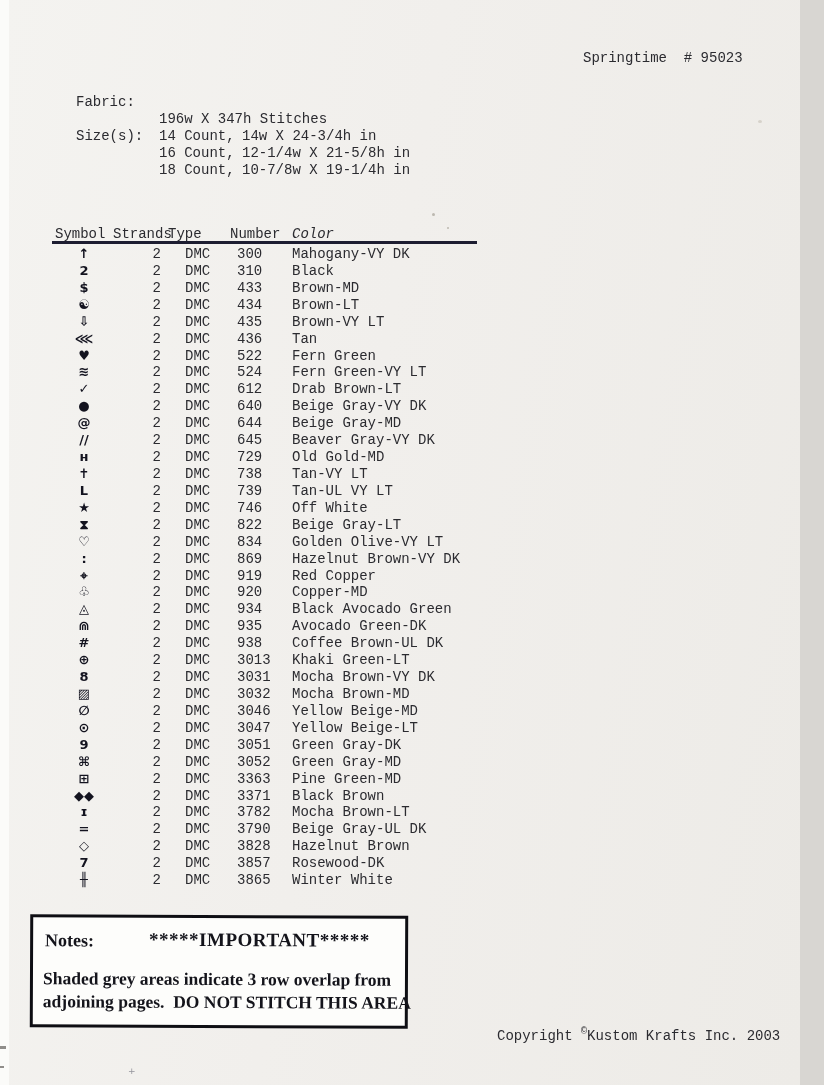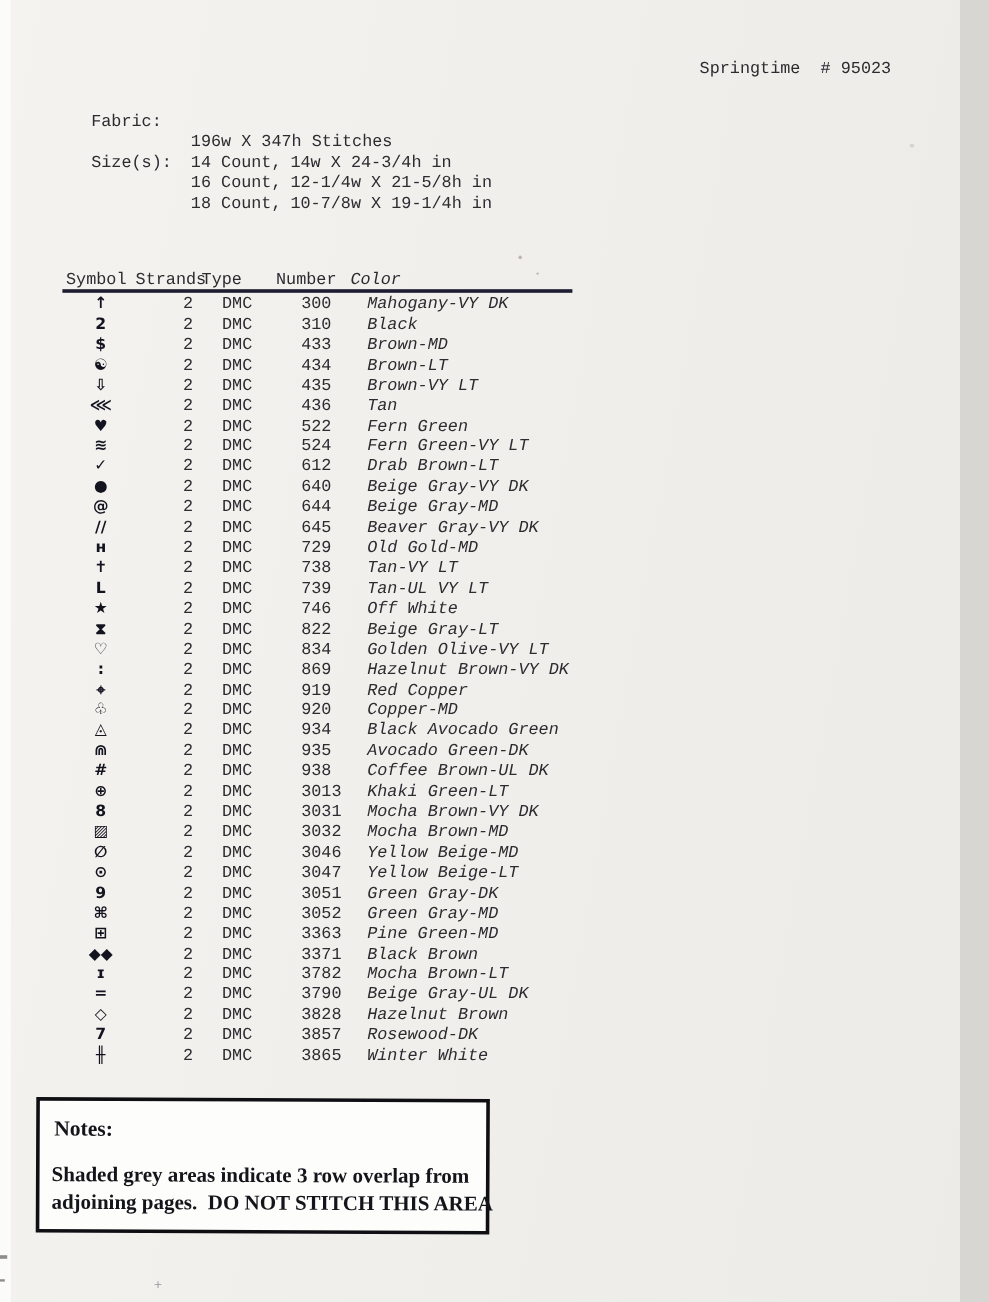--- a/index.html
+++ b/index.html
@@ -23,22 +23,22 @@
   .floss-header span{position:absolute;top:0;white-space:pre;}
   .hdr-0{left:3px;}.hdr-1{left:61px;}.hdr-2{left:116px;}.hdr-3{left:178px;}.hdr-4{left:240px;font-style:italic;}
   .header-rule{position:absolute;left:52px;top:241px;width:425px;height:3px;background:#1d1d31;}
 
   .floss-body{position:absolute;left:52px;top:246px;font-size:14px;}
   .frow{display:flex;height:16.93px;line-height:16.93px;white-space:pre;}
   .c-sym{width:64px;text-align:center;font-family:"DejaVu Sans",sans-serif;
          font-size:13px;font-weight:bold;color:#13131f;}
   .c-str{width:45px;text-align:right;}
   .c-typ{width:76px;padding-left:24px;box-sizing:border-box;}
-  .c-num{width:55px;margin-left:14px;}
-  .c-col{flex:1;font-style:italic;}
+  .c-num{width:55px;}
+  .c-col{flex:1;}
 
   .notes-box{
     position:absolute;left:30px;top:915px;width:372px;height:107px;
     border:3px solid #0e0e13;background:#fdfdfb;transform:rotate(0.25deg);
     font-family:"Liberation Serif",serif;font-weight:bold;color:#14141b;
   }
   .notes-label{position:absolute;left:12px;top:13px;font-size:18px;}
   .notes-important{position:absolute;left:116px;top:11px;font-size:19px;letter-spacing:.5px;}
   .notes-line1{position:absolute;left:10px;top:51px;font-size:17.5px;white-space:pre;}
   .notes-line2{position:absolute;left:10px;top:74px;font-size:17.5px;white-space:pre;}
@@ -135,24 +135,26 @@
       <div class="frow"><span class="c-sym">◆◆</span><span class="c-str">2</span><span class="c-typ">DMC</span><span class="c-num">3371</span><span class="c-col">Black Brown</span></div>
       <div class="frow"><span class="c-sym">ɪ</span><span class="c-str">2</span><span class="c-typ">DMC</span><span class="c-num">3782</span><span class="c-col">Mocha Brown-LT</span></div>
       <div class="frow"><span class="c-sym">=</span><span class="c-str">2</span><span class="c-typ">DMC</span><span class="c-num">3790</span><span class="c-col">Beige Gray-UL DK</span></div>
       <div class="frow"><span class="c-sym">◇</span><span class="c-str">2</span><span class="c-typ">DMC</span><span class="c-num">3828</span><span class="c-col">Hazelnut Brown</span></div>
       <div class="frow"><span class="c-sym">7</span><span class="c-str">2</span><span class="c-typ">DMC</span><span class="c-num">3857</span><span class="c-col">Rosewood-DK</span></div>
       <div class="frow"><span class="c-sym">╫</span><span class="c-str">2</span><span class="c-typ">DMC</span><span class="c-num">3865</span><span class="c-col">Winter White</span></div>
     </div>
 
   <div class="notes-box">
     <div class="notes-label">Notes:</div>
+    <div class="notes-important">*****IMPORTANT*****</div>
     <div class="notes-line1">Shaded grey areas indicate 3 row overlap from</div>
     <div class="notes-line2">adjoining pages.  DO NOT STITCH THIS AREA</div>
   </div>
 
+  <div class="copyright"><span>Copyright </span><sup>©</sup><span>Kustom Krafts Inc. 2003</span></div>
 
   <div class="speck sp1"></div>
   <div class="speck sp2"></div>
   <div class="speck sp3"></div>
   <div class="edge-mark em1"></div>
   <div class="edge-mark em2"></div>
   <div class="reg-mark">+</div>
 </div>
 
 </body></html>

